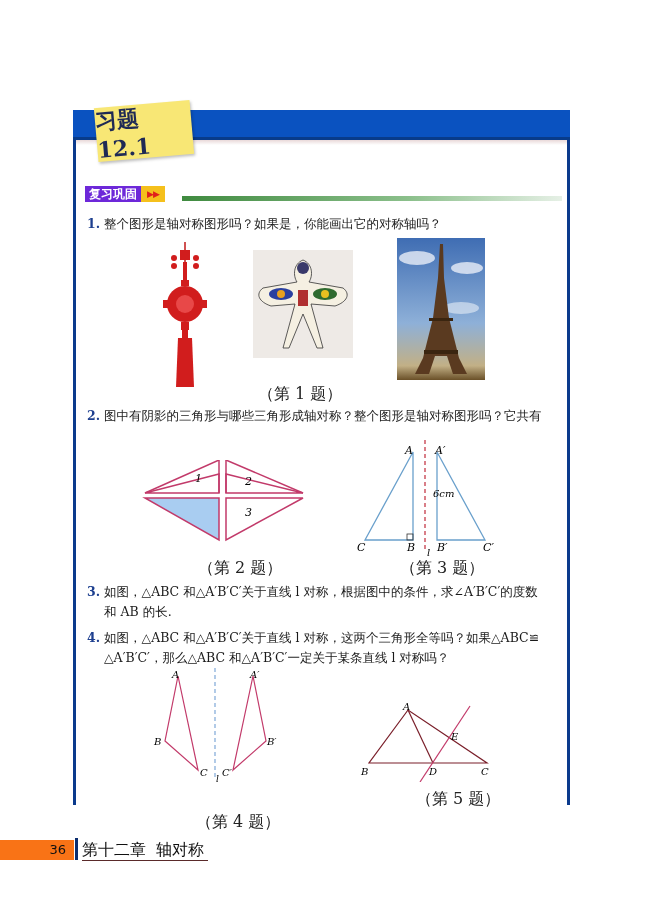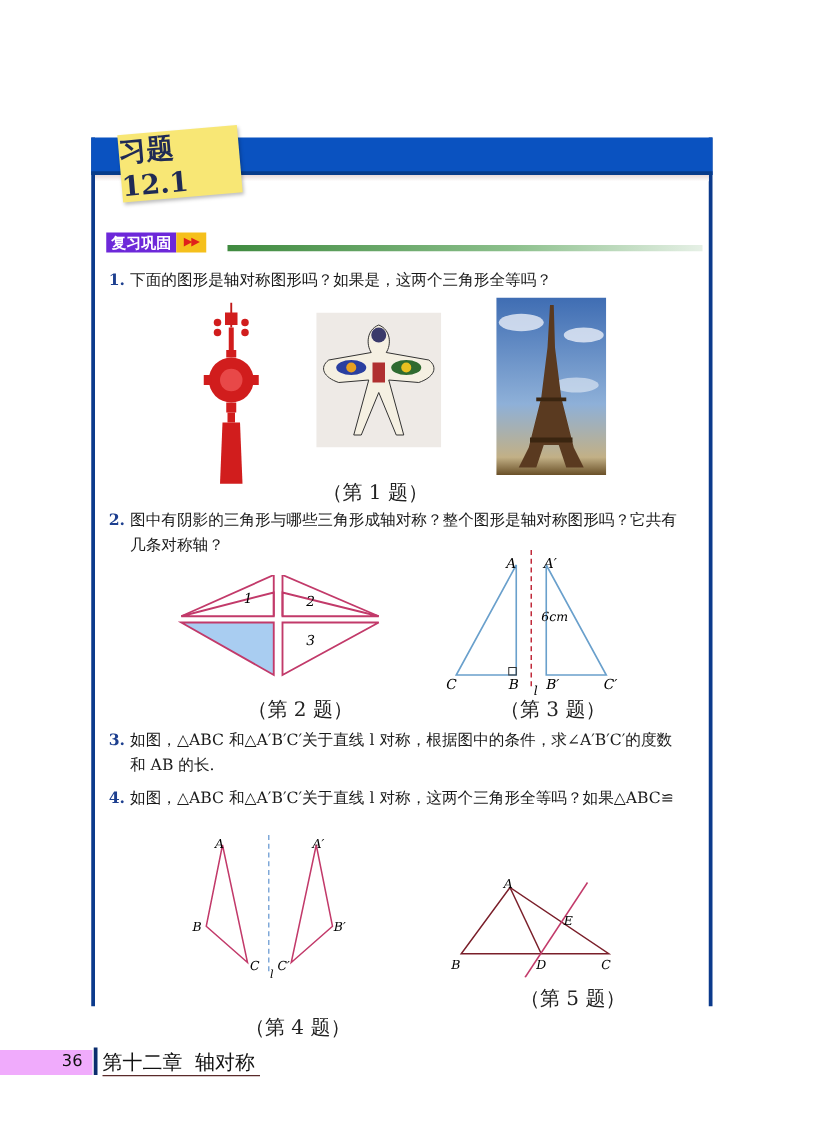--- a/index.html
+++ b/index.html
@@ -53,21 +53,21 @@
     font-family: "DejaVu Serif", serif;
   }
   .q .num { color: #1d3f8f; font-weight: bold; margin-right: 4px; }
   .q .indent { padding-left: 17px; display: block; }
   .caption {
     position: absolute; font-size: 16px; color: #222; font-family: "DejaVu Serif", serif;
   }
   .photo { position: absolute; }
   .footer-num {
     position: absolute; left: 0; top: 840px; width: 74px; height: 20px;
-    background: #f0abfc; text-align: right; box-sizing: border-box; padding-right: 8px;
+    background: #f97316; text-align: right; box-sizing: border-box; padding-right: 8px;
     font-family: "DejaVu Sans", sans-serif; font-size: 13px; line-height: 20px; color: #111;
   }
   .footer-bar { position: absolute; left: 75px; top: 838px; width: 3px; height: 22px; background: #0b2d6e; }
   .footer-chapter {
     position: absolute; left: 82px; top: 840px; height: 20px; line-height: 20px;
     font-family: "DejaVu Sans", sans-serif; font-size: 16px; color: #111;
     border-bottom: 1px solid #5a2a2a; padding-right: 4px;
   }
   .footer-chapter span + span { margin-left: 10px; }
   svg text { font-family: "DejaVu Serif", serif; font-style: italic; }
@@ -83,21 +83,21 @@
   <span>习题12.1</span>
 </div>
 
 <div class="section-bar">
   <div class="section-label">复习巩固</div>
   <div class="section-arrows">▶▶</div>
 </div>
 <div class="section-line"></div>
 
 <div class="q" style="top:214px;">
-  <span class="num">1.</span><span>下面的图形是轴对称图形吗？如果是，这两个三角形全等吗？</span>
+  <span class="num">1.</span><span>整个图形是轴对称图形吗？如果是，你能画出它的对称轴吗？</span>
 </div>
 
 <svg class="photo" style="left:160px; top:242px;" width="50" height="150">
   <line x1="25" y1="0" x2="25" y2="20" stroke="#c01818" stroke-width="1.5"></line>
   <g fill="#d11d1d">
     <rect x="20" y="8" width="10" height="10"></rect>
     <circle cx="14" cy="16" r="3"></circle>
       <circle cx="36" cy="16" r="3"></circle>
     <circle cx="14" cy="24" r="3"></circle>
       <circle cx="36" cy="24" r="3"></circle>
@@ -139,21 +139,20 @@
   <ellipse cx="64" cy="70" rx="18" ry="6" fill="#e8eef7" opacity="0.6"></ellipse>
   <path d="M43 6 L46 6 L47 40 L52 80 L62 120 L70 136 L56 136 L50 118 L44 118 L38 118 L32 136 L18 136 L26 120 L36 80 L41 40 Z" fill="#5a3a20"></path>
   <rect x="32" y="80" width="24" height="3" fill="#3a2510"></rect>
   <rect x="27" y="112" width="34" height="4" fill="#3a2510"></rect>
 </svg>
 
 <div class="caption" style="left:258px; top:384px;">（第 1 题）</div>
 
 <div class="q" style="top:406px;">
   <span class="num">2.</span><span>图中有阴影的三角形与哪些三角形成轴对称？整个图形是轴对称图形吗？它共有</span>
-  <span class="indent">几条对称轴？</span>
 </div>
 
 <svg class="photo" style="left:135px; top:460px;" width="175" height="85">
   <polygon points="10,33 84,33 84,14" fill="none" stroke="#c23a6a" stroke-width="1.5"></polygon>
   <polygon points="91,14 91,33 168,33" fill="none" stroke="#c23a6a" stroke-width="1.5"></polygon>
   <polygon points="10,38 84,38 84,80" fill="#a9cdf1" stroke="#c23a6a" stroke-width="1.5"></polygon>
   <polygon points="91,38 168,38 91,80" fill="none" stroke="#c23a6a" stroke-width="1.5"></polygon>
   <line x1="10" y1="33" x2="84" y2="0" stroke="#c23a6a" stroke-width="1.5"></line>
   <line x1="91" y1="0" x2="168" y2="33" stroke="#c23a6a" stroke-width="1.5"></line>
   <line x1="84" y1="0" x2="84" y2="33" stroke="#c23a6a" stroke-width="1.5"></line>
@@ -180,20 +179,21 @@
 </svg>
 <div class="caption" style="left:400px; top:558px;">（第 3 题）</div>
 
 <div class="q" style="top:582px;">
   <span class="num">3.</span><span>如图，△ABC 和△A′B′C′关于直线 l 对称，根据图中的条件，求∠A′B′C′的度数</span>
   <span class="indent">和 AB 的长.</span>
 </div>
 
 <div class="q" style="top:628px;">
   <span class="num">4.</span><span>如图，△ABC 和△A′B′C′关于直线 l 对称，这两个三角形全等吗？如果△ABC≌</span>
+  <span class="indent">△A′B′C′，那么△ABC 和△A′B′C′一定关于某条直线 l 对称吗？</span>
 </div>
 
 <svg class="photo" style="left:150px; top:668px;" width="130" height="115">
   <line x1="65" y1="0" x2="65" y2="112" stroke="#7fa8d8" stroke-width="1.2" stroke-dasharray="4,3"></line>
   <polygon points="28,8 15,73 48,102" fill="none" stroke="#c23a6a" stroke-width="1.2"></polygon>
   <polygon points="103,8 116,73 83,102" fill="none" stroke="#c23a6a" stroke-width="1.2"></polygon>
   <text x="22" y="10" font-size="10">A</text>
   <text x="100" y="10" font-size="10">A′</text>
   <text x="4" y="77" font-size="10">B</text>
   <text x="117" y="77" font-size="10">B′</text>

